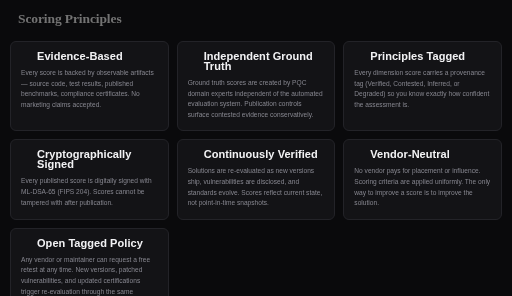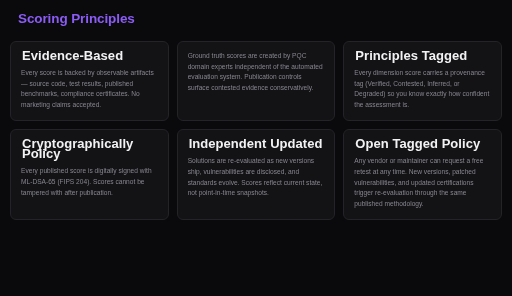--- a/index.html
+++ b/index.html
@@ -18,46 +18,47 @@
     width: 512px;
     height: 296px;
     box-sizing: border-box;
     padding: 9px 10px 10px 10px;
     background: #0a0a0c;
     position: relative;
   }
   .page-title {
     font-size: 13.5px;
     font-weight: bold;
-    color: #8b5cf6;
+    color: #737373;
     letter-spacing: -0.1px;
     margin: 2px 0 0 8px;
     line-height: 16px;
+    font-family: Liberation Serif, serif;
   }
   .grid {
     margin-top: 14px;
     display: grid;
     grid-template-columns: repeat(3, 1fr);
     gap: 8px 8px;
   }
   .card {
     background: #131316;
     border: 1px solid #232328;
     border-radius: 6px;
     box-sizing: border-box;
     padding: 9px 10px 10px 10px;
     min-height: 78px;
   }
   .card-title {
-    font-size: 13px;
+    font-size: 11px;
     font-weight: bold;
     color: #f2f2f4;
     letter-spacing: 0.05px;
     line-height: 10px;
-    margin: 0 0 7px 1px;
+    margin: 0 0 7px 16px;
   }
   .card-body {
     font-size: 6.6px;
     color: #86868f;
     line-height: 10.6px;
     margin: 0;
     letter-spacing: 0.01px;
   }
 </style>
 </head>
@@ -68,38 +69,43 @@
   <div class="page-title">Scoring Principles</div>
 
   <div class="grid">
 
     <div class="card">
       <div class="card-title">Evidence-Based</div>
       <div class="card-body">Every score is backed by observable artifacts — source code, test results, published benchmarks, compliance certificates. No marketing claims accepted.</div>
     </div>
 
     <div class="card">
+      <div class="card-title">Independent Ground Truth</div>
       <div class="card-body">Ground truth scores are created by PQC domain experts independent of the automated evaluation system. Publication controls surface contested evidence conservatively.</div>
     </div>
 
     <div class="card">
       <div class="card-title">Principles Tagged</div>
       <div class="card-body">Every dimension score carries a provenance tag (Verified, Contested, Inferred, or Degraded) so you know exactly how confident the assessment is.</div>
     </div>
 
     <div class="card">
-      <div class="card-title">Cryptographically Policy</div>
+      <div class="card-title">Cryptographically Signed</div>
       <div class="card-body">Every published score is digitally signed with ML-DSA-65 (FIPS 204). Scores cannot be tampered with after publication.</div>
     </div>
 
     <div class="card">
-      <div class="card-title">Independent Updated</div>
+      <div class="card-title">Continuously Verified</div>
       <div class="card-body">Solutions are re-evaluated as new versions ship, vulnerabilities are disclosed, and standards evolve. Scores reflect current state, not point-in-time snapshots.</div>
     </div>
 
+    <div class="card">
+      <div class="card-title">Vendor-Neutral</div>
+      <div class="card-body">No vendor pays for placement or influence. Scoring criteria are applied uniformly. The only way to improve a score is to improve the solution.</div>
+    </div>
 
     <div class="card">
       <div class="card-title">Open Tagged Policy</div>
       <div class="card-body">Any vendor or maintainer can request a free retest at any time. New versions, patched vulnerabilities, and updated certifications trigger re-evaluation through the same published methodology.</div>
     </div>
 
   </div>
 </div>
 
 </body></html>

